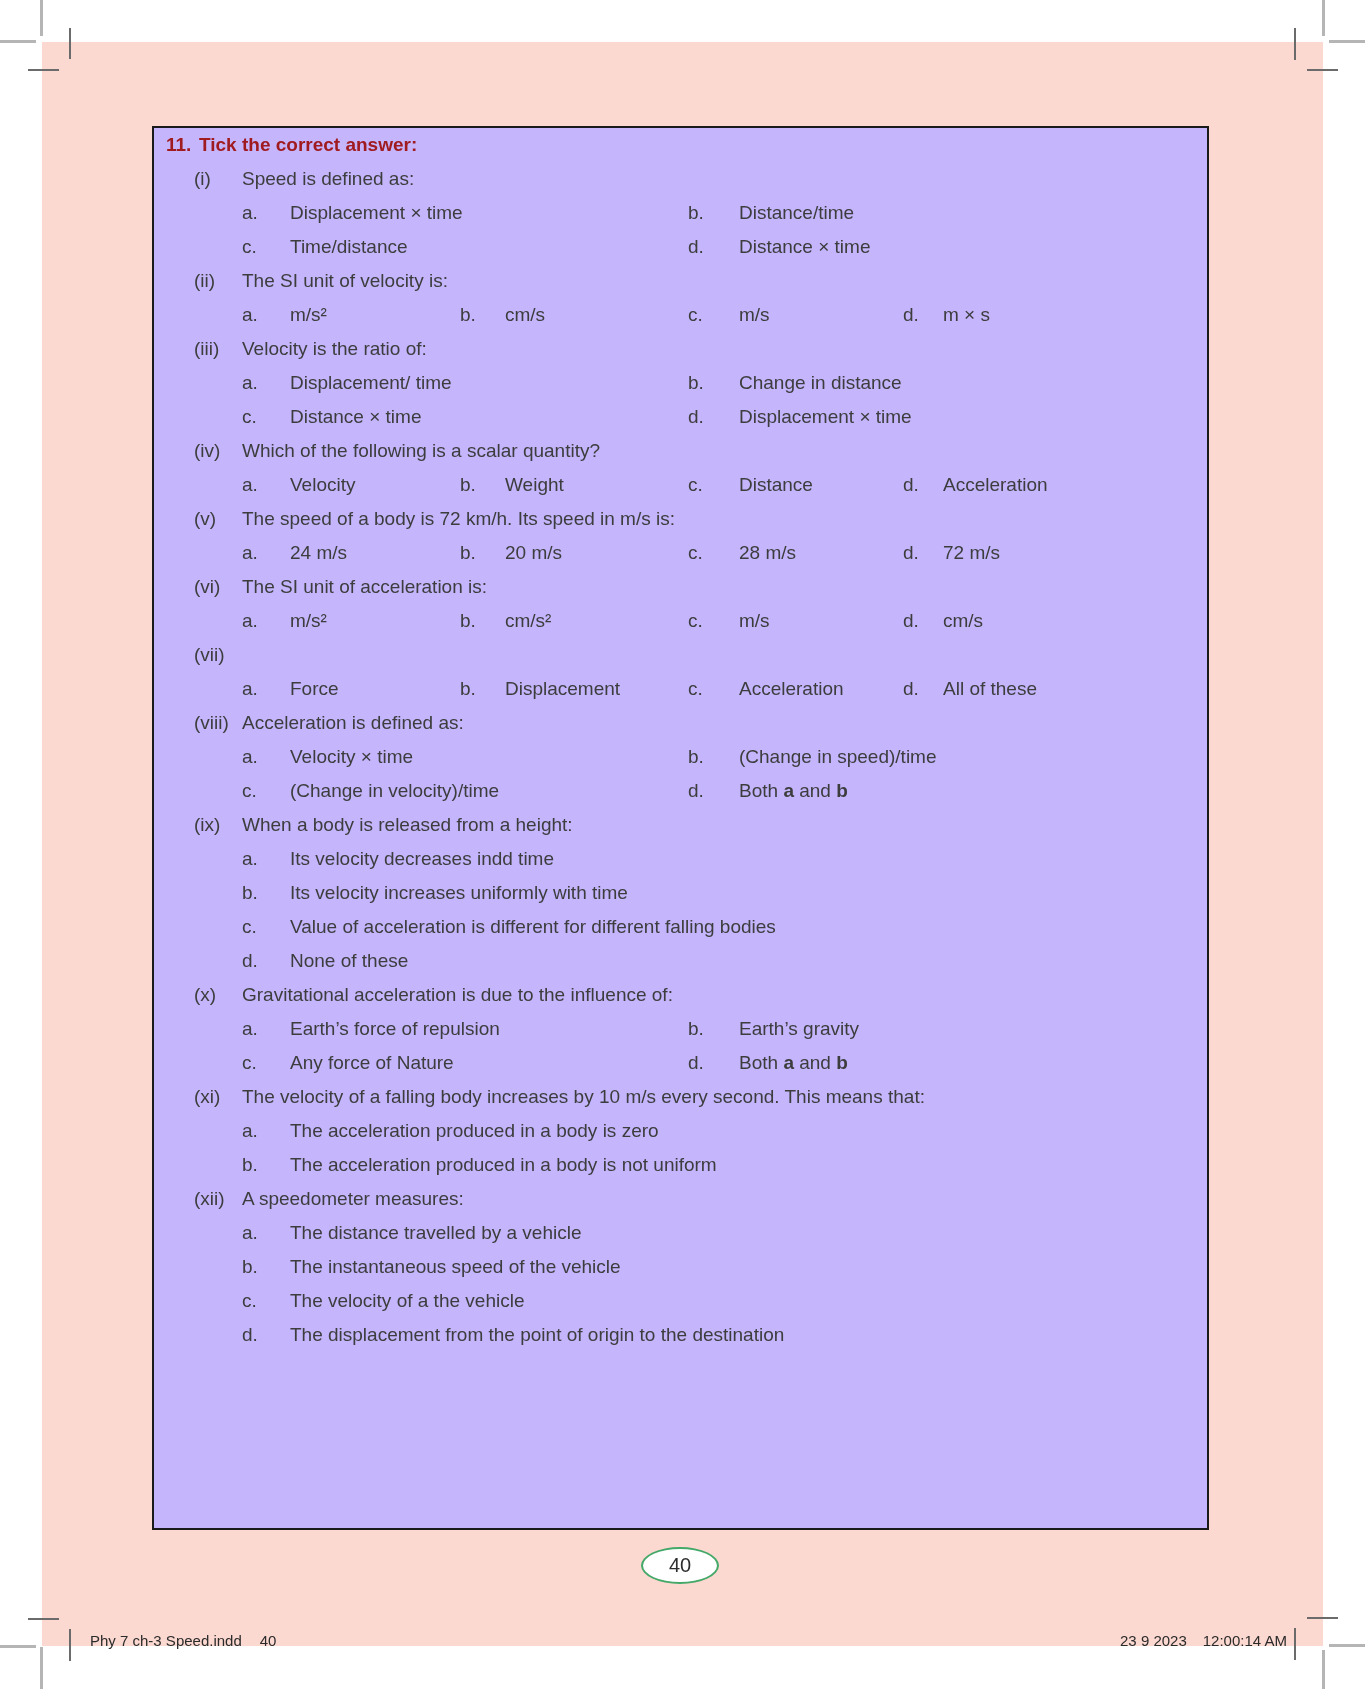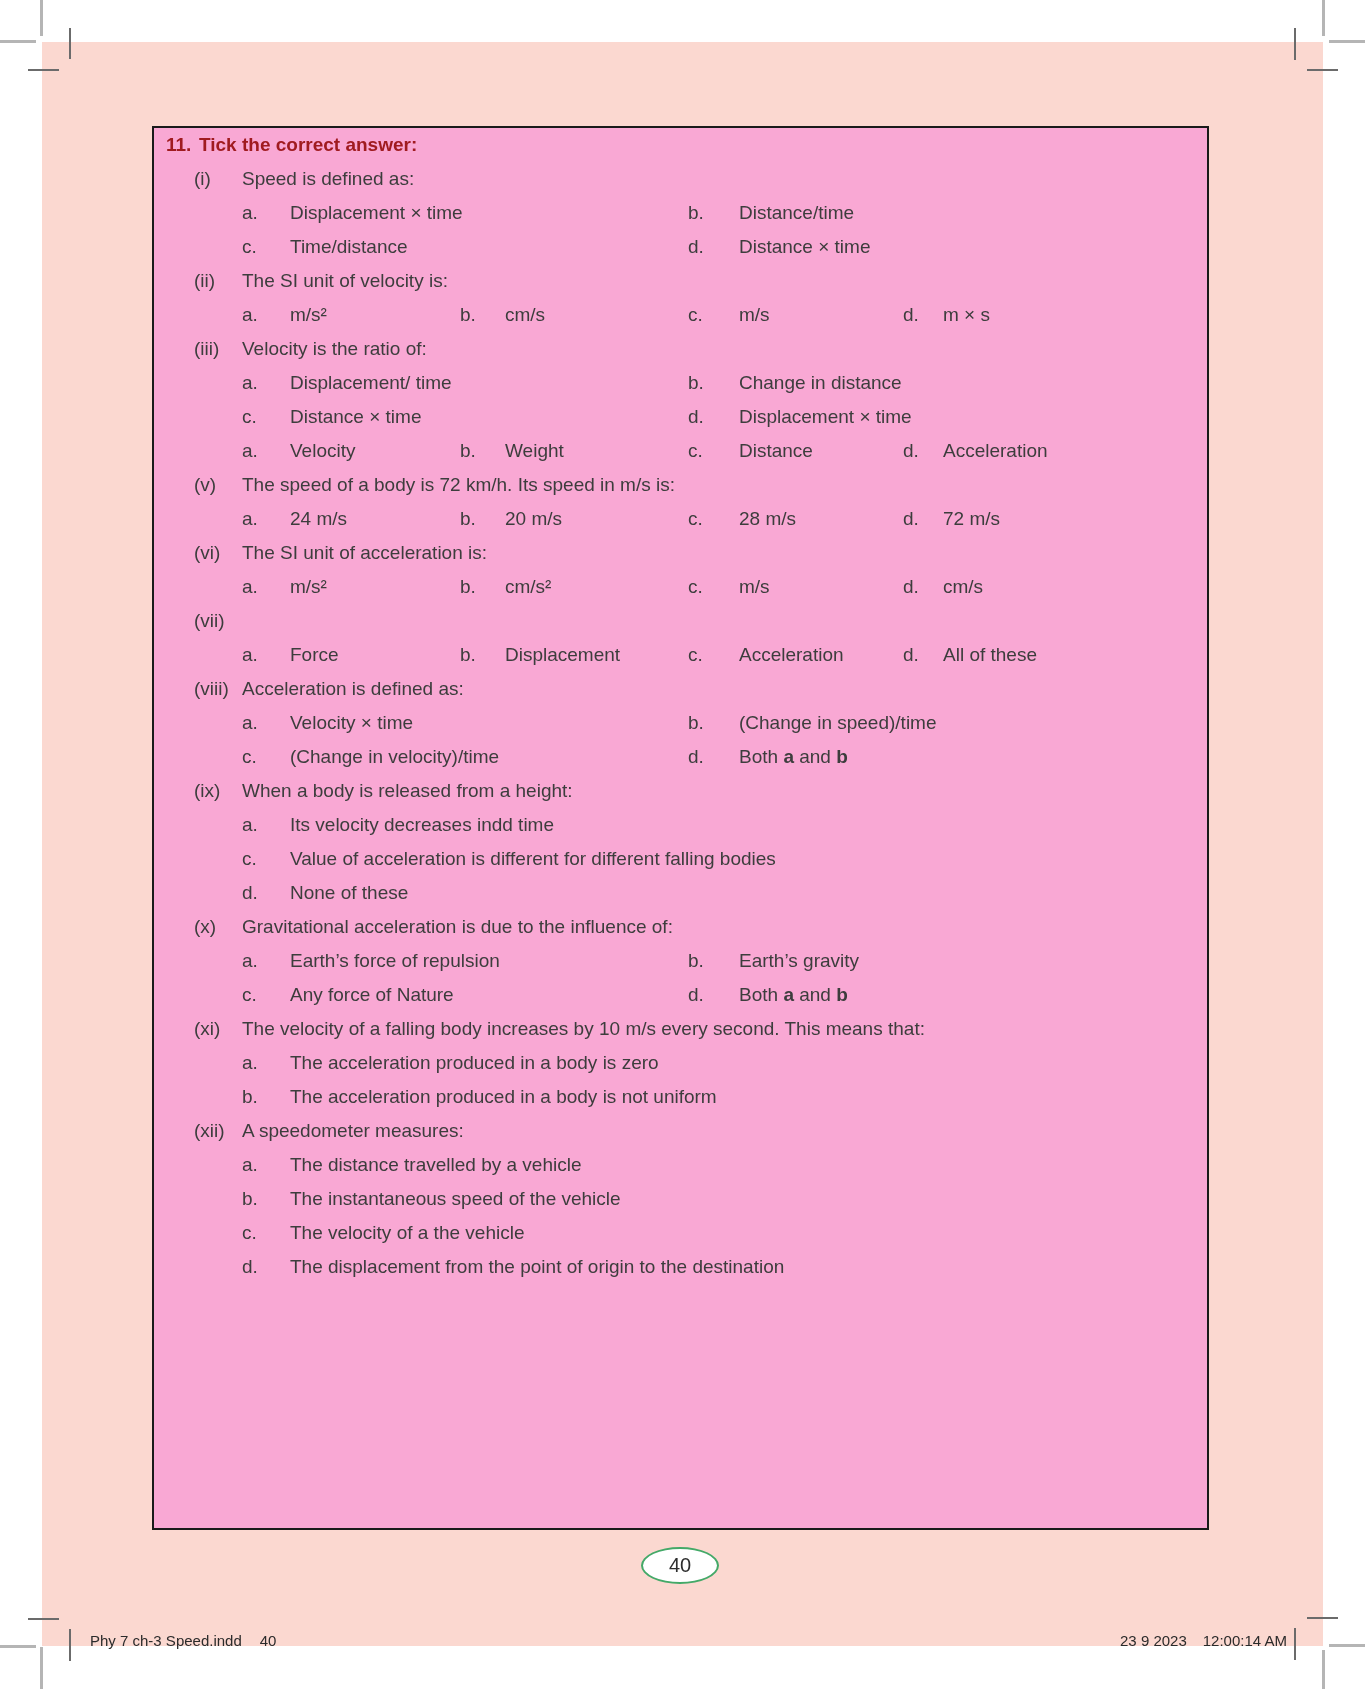--- a/index.html
+++ b/index.html
@@ -3,21 +3,21 @@
 <meta charset="utf-8">
 <style>
   html,body{margin:0;padding:0;background:#ffffff;}
   .canvas{position:relative;width:1365px;height:1689px;background:#ffffff;overflow:hidden;
           font-family:"Liberation Sans",sans-serif;color:var(--body-text,#3d3d3d);}
   .pink{position:absolute;left:42px;top:42px;width:1281px;height:1604px;background:var(--page-bg,#fbd8d0);}
   
   .crop{position:absolute;background:#6b6b6b;}
   .crop.light{background:#b5b5b5;}
   
-  .box{position:absolute;left:152px;top:126px;width:1057px;height:1404px;background:#f9a8d4;
+  .box{position:absolute;left:152px;top:126px;width:1057px;height:1404px;background:#c4b5fd;
        border:2px solid var(--box-border,#1a1a1a);box-sizing:border-box;}
   .row{position:relative;height:34px;line-height:34px;font-size:19px;}
   .heading{color:var(--heading-red,#a01b20);font-weight:bold;}
   .h-num{position:absolute;left:12px;}
   .h-text{position:absolute;left:45px;}
   .q-label{position:absolute;left:40px;}
   .q-text{position:absolute;left:88px;}
   .opt{position:absolute;top:0;white-space:nowrap;}
   .ol{display:inline-block;}
   .ot{display:inline;}
@@ -100,20 +100,24 @@
             <span class="opt" style="left: 88px;"><span class="ol" style="width: 48px;">a.</span><span class="ot">Displacement/ time</span></span>
             <span class="opt" style="left: 534px;"><span class="ol" style="width: 51px;">b.</span><span class="ot">Change in distance</span></span>
           </div>
           <div class="row">
             <span class="opt" style="left: 88px;"><span class="ol" style="width: 48px;">c.</span><span class="ot">Distance × time</span></span>
             <span class="opt" style="left: 534px;"><span class="ol" style="width: 51px;">d.</span><span class="ot">Displacement × time</span></span>
           </div>
         </div>
         <div>
           <div class="row">
+            <span class="q-label">(iv)</span>
+            <span class="q-text">Which of the following is a scalar quantity?</span>
+          </div>
+          <div class="row">
             <span class="opt" style="left: 88px;"><span class="ol" style="width: 48px;">a.</span><span class="ot">Velocity</span></span>
             <span class="opt" style="left: 306px;"><span class="ol" style="width: 45px;">b.</span><span class="ot">Weight</span></span>
             <span class="opt" style="left: 534px;"><span class="ol" style="width: 51px;">c.</span><span class="ot">Distance</span></span>
             <span class="opt" style="left: 749px;"><span class="ol" style="width: 40px;">d.</span><span class="ot">Acceleration</span></span>
           </div>
         </div>
         <div>
           <div class="row">
             <span class="q-label">(v)</span>
             <span class="q-text">The speed of a body is 72 km/h. Its speed in m/s is:</span>
@@ -164,20 +168,23 @@
         </div>
         <div>
           <div class="row">
             <span class="q-label">(ix)</span>
             <span class="q-text">When a body is released from a height:</span>
           </div>
           <div class="row">
             <span class="opt" style="left: 88px;"><span class="ol" style="width: 48px;">a.</span><span class="ot">Its velocity decreases indd time</span></span>
           </div>
           <div class="row">
+            <span class="opt" style="left: 88px;"><span class="ol" style="width: 48px;">b.</span><span class="ot">Its velocity increases uniformly with time</span></span>
+          </div>
+          <div class="row">
             <span class="opt" style="left: 88px;"><span class="ol" style="width: 48px;">c.</span><span class="ot">Value of acceleration is different for different falling bodies</span></span>
           </div>
           <div class="row">
             <span class="opt" style="left: 88px;"><span class="ol" style="width: 48px;">d.</span><span class="ot">None of these</span></span>
           </div>
         </div>
         <div>
           <div class="row">
             <span class="q-label">(x)</span>
             <span class="q-text">Gravitational acceleration is due to the influence of:</span>

